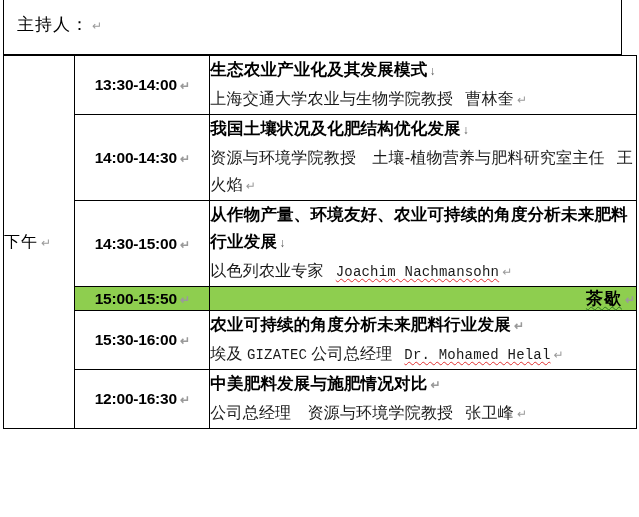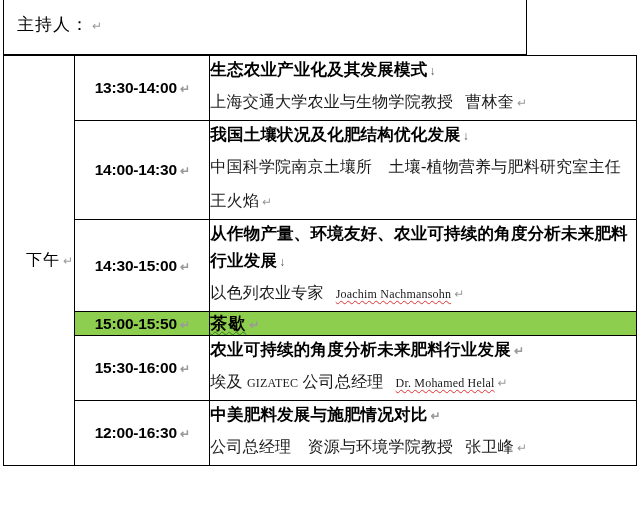--- a/index.html
+++ b/index.html
@@ -20,21 +20,21 @@
     width: 639px;
     height: 517px;
     background: #ffffff;
   }
 
   
   .host-band {
     position: absolute;
     left: 3px;
     top: 0px;
-    width: 524px;
+    width: 619px;
     height: 55px;
     border-left: 1px solid #000;
     border-right: 1px solid #000;
     border-bottom: 1px solid #000;
     box-sizing: border-box;
     background: #ffffff;
   }
   .host-label {
     position: absolute;
     left: 13px;
@@ -73,21 +73,21 @@
     vertical-align: middle;
     padding: 0;
     background: #ffffff;
   }
 
   .col-period { width: 71px; }
   .col-time   { width: 135px; }
   .col-topic  { width: 426px; }
 
   .period-cell {
-    text-align: right;
+    text-align: left;
     font-size: 16px;
     letter-spacing: 1px;
     font-family: "Liberation Serif", "DejaVu Serif", serif;
   }
 
   .time-cell {
     text-align: center;
     font-weight: bold;
     font-size: 15.5px;
     font-family: "Liberation Sans", "DejaVu Sans", sans-serif;
@@ -100,43 +100,43 @@
   }
   .topic-title {
     font-weight: bold;
     font-size: 16.5px;
     line-height: 27px;
     letter-spacing: 0.2px;
     font-family: "Liberation Serif", "DejaVu Serif", serif;
   }
   .topic-speaker {
     font-size: 16px;
-    line-height: 34px;
+    line-height: 27px;
     letter-spacing: 0.2px;
     color: #1a1a1a;
     font-family: "Liberation Serif", "DejaVu Serif", serif;
   }
   .latin {
-    font-family: Liberation Serif, serif;
-    font-size: 12px;
+    font-family: Liberation Mono, monospace;
+    font-size: 14px;
   }
   .spell-err {
     text-decoration: underline wavy #e03030;
     text-decoration-thickness: 1px;
     text-underline-offset: 2px;
   }
 
   
   tr.break-row td,
   tr.break-row td.time-cell,
   tr.break-row td.topic-cell {
     background: #8ECE4F;
   }
   .break-text {
-    text-align: left;
+    text-align: right;
     font-weight: bold;
     font-size: 17px;
     letter-spacing: 1px;
     font-family: "Liberation Serif", "DejaVu Serif", serif;
   }
   .grammar-err {
     text-decoration: underline wavy #2f7a1f;
     text-decoration-thickness: 1px;
     text-underline-offset: 2px;
   }
@@ -180,21 +180,21 @@
 
       <tr>
         <td class="time-cell">
           <span>14:00-14:30</span><span class="pilcrow">↵</span>
         </td>
         <td class="topic-cell">
           <div class="topic-title">
             <span>我国土壤状况及化肥结构优化发展</span><span class="arrow-break">↓</span>
           </div>
           <div class="topic-speaker">
-            <span>中国科学院南京土壤所　土壤-植物营养与肥料研究室主任</span><span class="sep"></span><span>王火焰</span><span class="pilcrow">↵</span>
+            <span>资源与环境学院教授　土壤-植物营养与肥料研究室主任</span><span class="sep"></span><span>王火焰</span><span class="pilcrow">↵</span>
           </div>
         </td>
       </tr>
 
       <tr>
         <td class="time-cell">
           <span>14:30-15:00</span><span class="pilcrow">↵</span>
         </td>
         <td class="topic-cell">
           <div class="topic-title">

